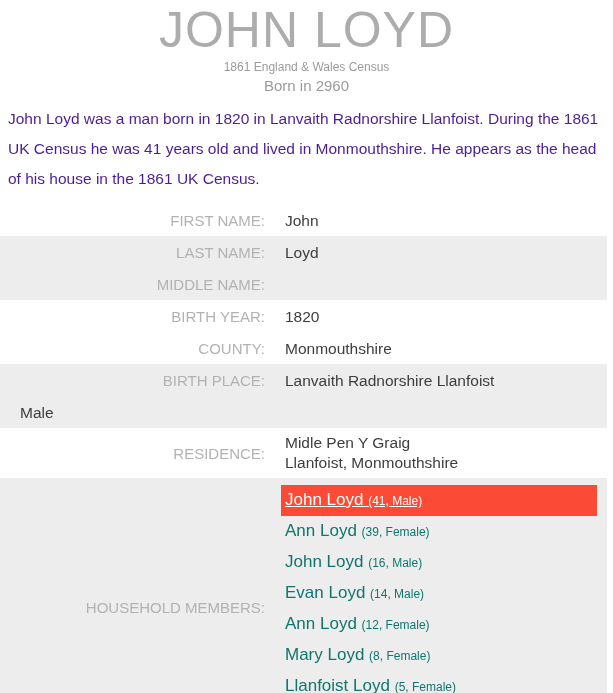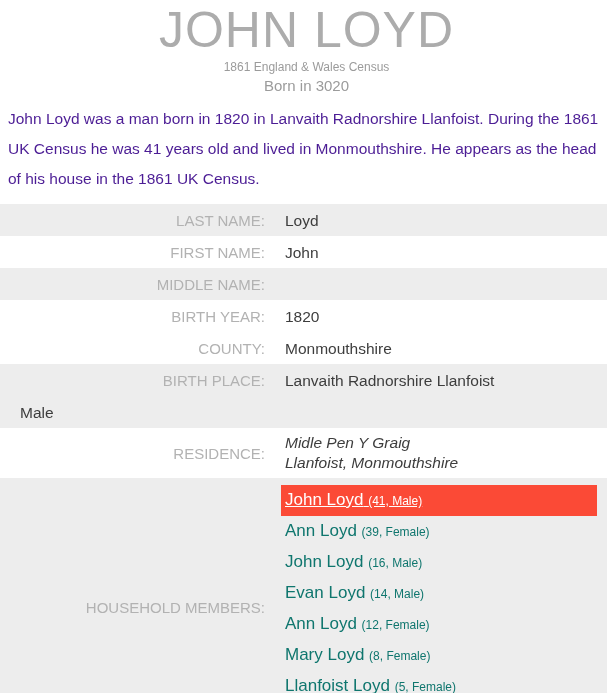--- a/index.html
+++ b/index.html
@@ -12,50 +12,50 @@
   .subtitle2 { font-size:15px; color:#9b9b9b; margin-top:3px; }
 
   .summary { font-size:15.5px; color:#4c1d95; line-height:30px; padding:0 8px; margin-top:10px; }
 
   .record { width:607px; margin-top:10px; }
   .row { display:flex; align-items:center; min-height:32px; }
   .row.shaded { background:#ededed; }
   .row-label { width:265px; flex:none; text-align:right; color:#b2b2b2; font-size:15px; }
   .row-value { flex:1; padding-left:20px; color:#3d3d3d; font-size:15.5px; line-height:17px; }
   .row.residence { min-height:50px; }
-  .row.residence .row-value div { line-height:20px;font-style:italic; }
+  .row.residence .row-value div { line-height:20px; }
 
   .row.household { align-items:center; }
   .members { flex:1; padding:7px 10px 4px 16px; }
   .member { display:block; padding:4px; line-height:21px; font-size:17px;
     color:#0f766e; text-decoration:none; cursor:pointer; }
   .member .detail { font-size:12px; }
   .member.selected { background:#fb4a36; color:#fff;text-decoration:underline; }
 </style>
 </head>
 <body>
 
 <div class="header">
   <div class="title">JOHN LOYD</div>
   <div class="subtitle">1861 England &amp; Wales Census</div>
-  <div class="subtitle2">Born in 3020</div>
+  <div class="subtitle2">Born in 2960</div>
 </div>
 
 <p class="summary">John Loyd was a man born in 1820 in Lanvaith Radnorshire Llanfoist. During the 1861 UK Census he was 41 years old and lived in Monmouthshire. He appears as the head of his house in the 1861 UK Census.</p>
 
 <div class="record">
 
+  <div class="row">
+    <div class="row-label">FIRST NAME:</div>
+    <div class="row-value">John</div>
+  </div>
+
   <div class="row shaded">
     <div class="row-label">LAST NAME:</div>
     <div class="row-value">Loyd</div>
-  </div>
-
-  <div class="row">
-    <div class="row-label">FIRST NAME:</div>
-    <div class="row-value">John</div>
   </div>
 
   <div class="row shaded">
     <div class="row-label">MIDDLE NAME:</div>
     <div class="row-value"></div>
   </div>
 
   <div class="row">
     <div class="row-label">BIRTH YEAR:</div>
     <div class="row-value">1820</div>

